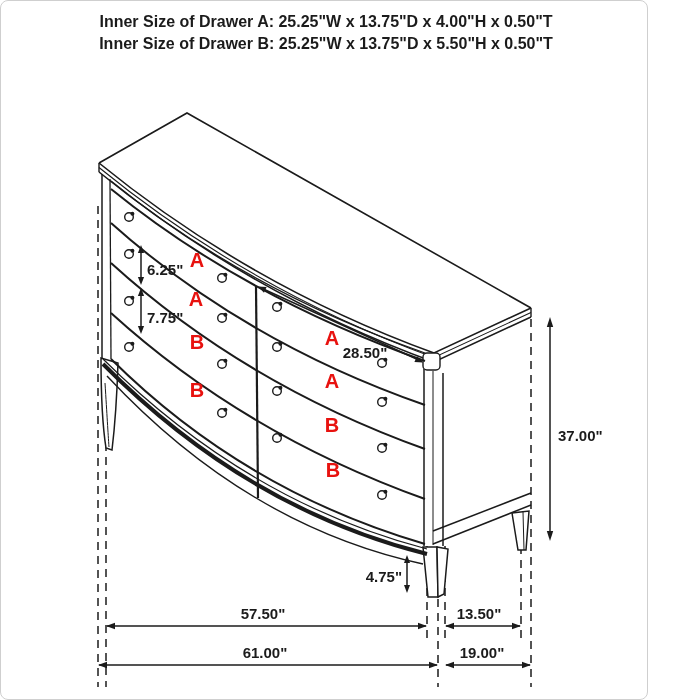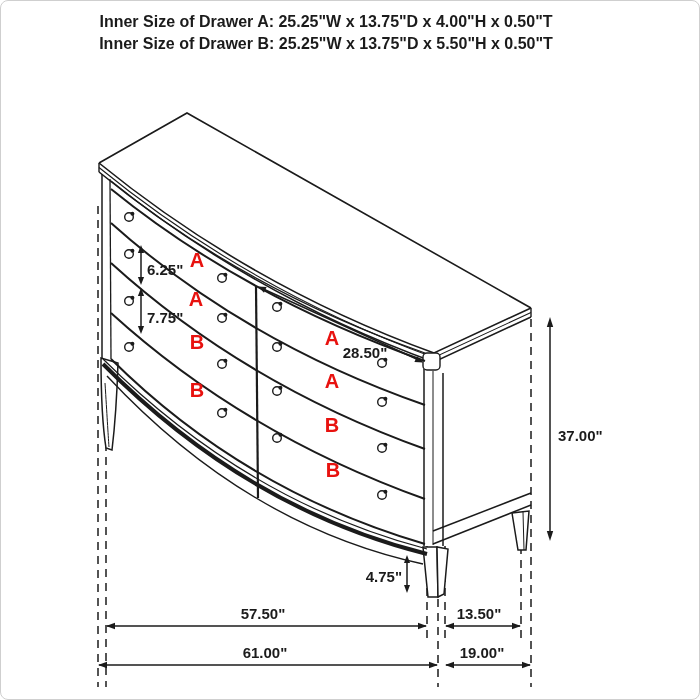--- a/index.html
+++ b/index.html
@@ -1,17 +1,17 @@
 <!DOCTYPE html>
 <html><head>
 <meta charset="utf-8">
 <style>
   html,body{margin:0;padding:0;background:#ffffff;}
   .page{
-    width:700px;height:700px;position:relative;background:#ffffff;
+    width:648px;height:700px;position:relative;background:#ffffff;
     border:1px solid #cfcfcf;border-radius:8px;box-sizing:border-box;
     font-family:"Liberation Sans", sans-serif;overflow:hidden;
   }
   svg{position:absolute;left:0;top:0;}
   .title-text{font:bold 16px "Liberation Sans",sans-serif;fill:#1b1b1b;}
   .dim-text{font:bold 15px "Liberation Sans",sans-serif;fill:#1b1b1b;}
   .letter-text{font:bold 20px "Liberation Sans",sans-serif;fill:#e8120f;}
   .ln{stroke:#1b1b1b;fill:none;}
   .fl{fill:#1b1b1b;stroke:none;}
   .wh{fill:#ffffff;stroke:#1b1b1b;}

